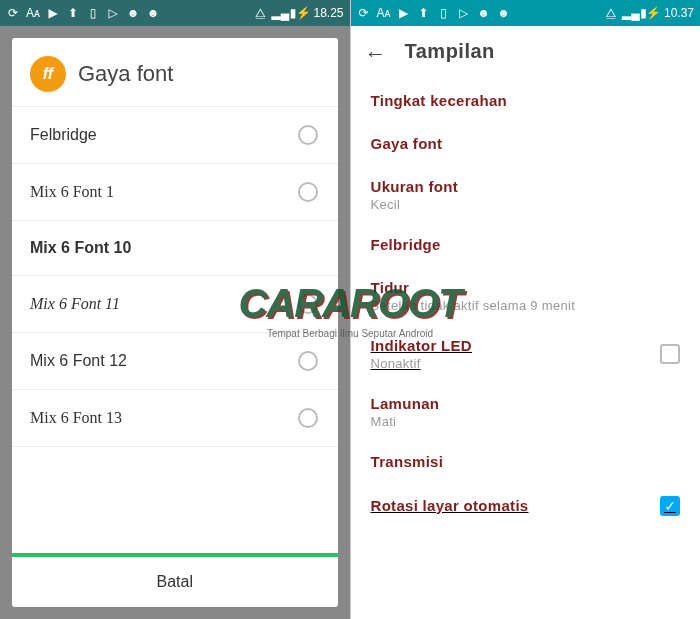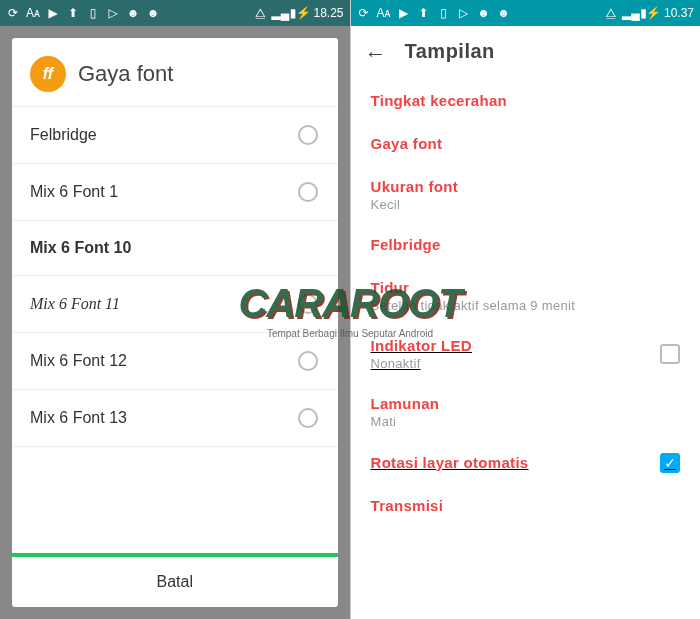--- a/index.html
+++ b/index.html
@@ -15,35 +15,35 @@
 .sb-icon { width: 14px; height: 14px; display: inline-flex; align-items: center; justify-content: center; font-size: 12px; }
 
 .phone-left .content { flex: 1; background: #888; padding: 12px; display: flex; flex-direction: column; }
 .dialog { background: #fff; border-radius: 3px; flex: 1; display: flex; flex-direction: column; overflow: hidden; }
 .dialog-header { display: flex; align-items: center; padding: 18px 18px 14px; gap: 12px; }
 .ff-icon { width: 36px; height: 36px; border-radius: 50%; background: #f39c12; display: flex; align-items: center; justify-content: center; color: #fff; font-weight: bold; font-style: italic; font-size: 16px; }
 .dialog-title { font-size: 22px; color: #444; }
 .font-list { flex: 1; overflow: hidden; }
 .font-item { display: flex; align-items: center; justify-content: space-between; padding: 18px 20px 18px 18px; border-top: 1px solid #eee; }
 .font-name { font-size: 16px; color: #333; }
-.font-name.serif { font-family: Liberation Sans, sans-serif; }
+.font-name.serif { font-family: Liberation Serif, serif; }
 .font-name.script { font-family: cursive; font-style: italic; }
 .font-name.bold { font-weight: bold; }
 .radio { width: 20px; height: 20px; border: 2px solid #bbb; border-radius: 50%; display: flex; align-items: center; justify-content: center; }
 .radio.selected { border-color: #03a9f4; }
 .radio.selected::after { content: ""; width: 10px; height: 10px; background: #03a9f4; border-radius: 50%; }
 .dialog-footer { border-top: 4px solid #22c55e; text-align: center; padding: 16px; font-size: 16px; color: #333; }
 
 .phone-right .content { flex: 1; background: #fff; display: flex; flex-direction: column; }
 .appbar { height: 50px; display: flex; align-items: center; gap: 18px; padding: 0 14px; color: #444; }
 .back-arrow { font-size: 22px; }
 .appbar-title { font-size: 20px; font-weight: 600; letter-spacing: 0.5px; }
 .settings-list { flex: 1; padding: 4px 0; overflow: hidden; }
 .setting-item { padding: 12px 20px; }
-.setting-title { font-size: 15px; font-weight: 600; color: #ef4444; margin-bottom: 2px; letter-spacing: 0.3px; }
+.setting-title { font-size: 15px; font-weight: 600; color: #7f1d1d; margin-bottom: 2px; letter-spacing: 0.3px; }
 .setting-sub { font-size: 13px; color: #999; letter-spacing: 0.3px; }
 .setting-row { display: flex; align-items: center; justify-content: space-between; text-decoration: underline; }
 .checkbox { width: 20px; height: 20px; border: 2px solid #bbb; border-radius: 3px; }
 .checkbox.checked { background: #03a9f4; border-color: #03a9f4; display: flex; align-items: center; justify-content: center; color: #fff; font-size: 14px; }
 
 .watermark { position: absolute; left: 50%; top: 50%; transform: translate(-50%, -50%); text-align: center; pointer-events: none; z-index: 10; }
 .wm-main { font-size: 40px; font-weight: 700; color: #14532d; letter-spacing: -1px; font-style: italic; text-shadow: 2px 2px 0 #7a1f18; opacity: 0.85; }
 .wm-sub { font-size: 10px; color: #555; margin-top: 2px; opacity: 0.85; }
 .partial-text { overflow: hidden; }
 </style>
@@ -154,26 +154,26 @@
         <div>
           <div class="setting-title">Indikator LED</div>
           <div class="setting-sub">Nonaktif</div>
         </div>
         <div class="checkbox"></div>
       </div>
       <div class="setting-item">
         <div class="setting-title">Lamunan</div>
         <div class="setting-sub">Mati</div>
       </div>
+      <div class="setting-item">
+        <div class="setting-title">Transmisi</div>
+      </div>
       <div class="setting-item setting-row">
         <div class="setting-title">Rotasi layar otomatis</div>
         <div class="checkbox checked">✓</div>
-      </div>
-      <div class="setting-item">
-        <div class="setting-title">Transmisi</div>
       </div>
     </div>
   </div>
 </div>
 
 <div class="watermark">
   <div class="wm-main">CARAROOT</div>
   <div class="wm-sub">Tempat Berbagi Ilmu Seputar Android</div>
 </div>
 

